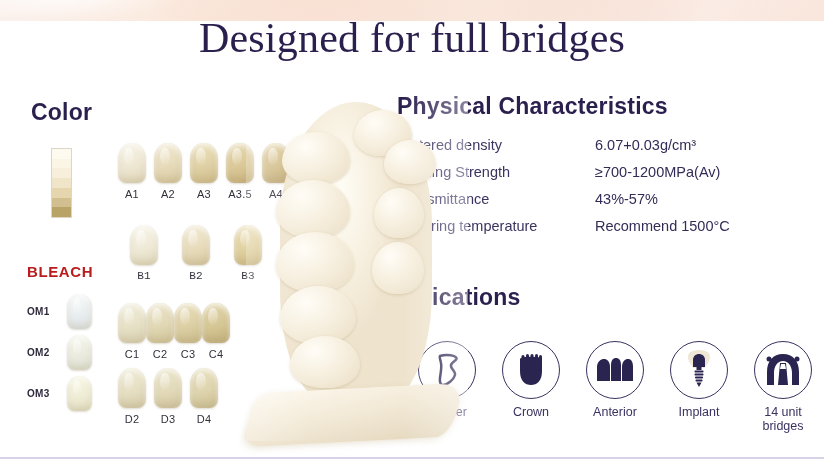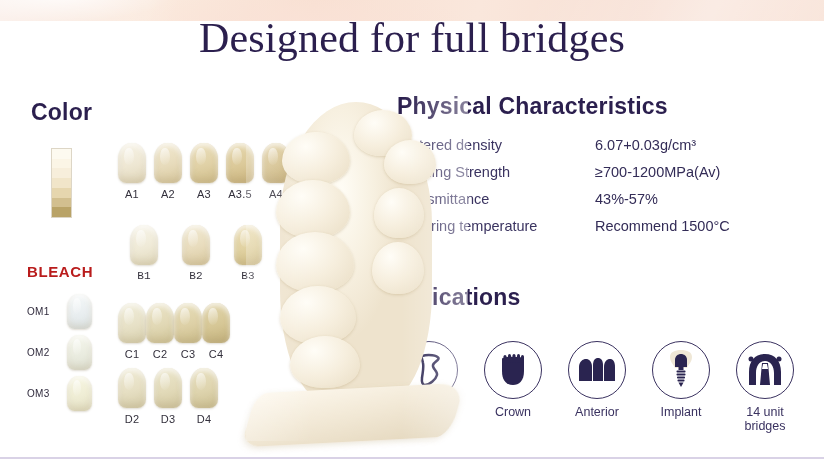--- a/index.html
+++ b/index.html
@@ -130,20 +130,21 @@
     position: absolute;
     display: flex;
     align-items: center;
     gap: 14px;
   }
   .bleach-label {
     font-size: 10px;
     color: #2f2a3c;
     width: 26px;
     letter-spacing: .3px;
+    font-weight: bold;
   }
 
   
   .tooth {
     position: relative;
     border-radius: 46% 46% 30% 30% / 40% 40% 22% 22%;
     box-shadow: inset 0 -4px 7px rgba(160,140,100,.22),
                 inset 0 3px 5px rgba(255,255,255,.75),
                 0 1px 2px rgba(150,135,105,.3);
   }
@@ -199,20 +200,21 @@
   }
 
   .ind-head { position: absolute; left: 397px; top: 284px; }
 
   .ind-row {
     position: absolute;
     left: 396px; top: 341px;
     width: 420px;
     display: flex;
     gap: 18px;
+    justify-content: flex-end;
   }
   .ind-item {
     width: 66px;
     display: flex;
     flex-direction: column;
     align-items: center;
   }
   .ind-circle {
     width: 58px; height: 58px;
     border: 1.6px solid #3a3260;

